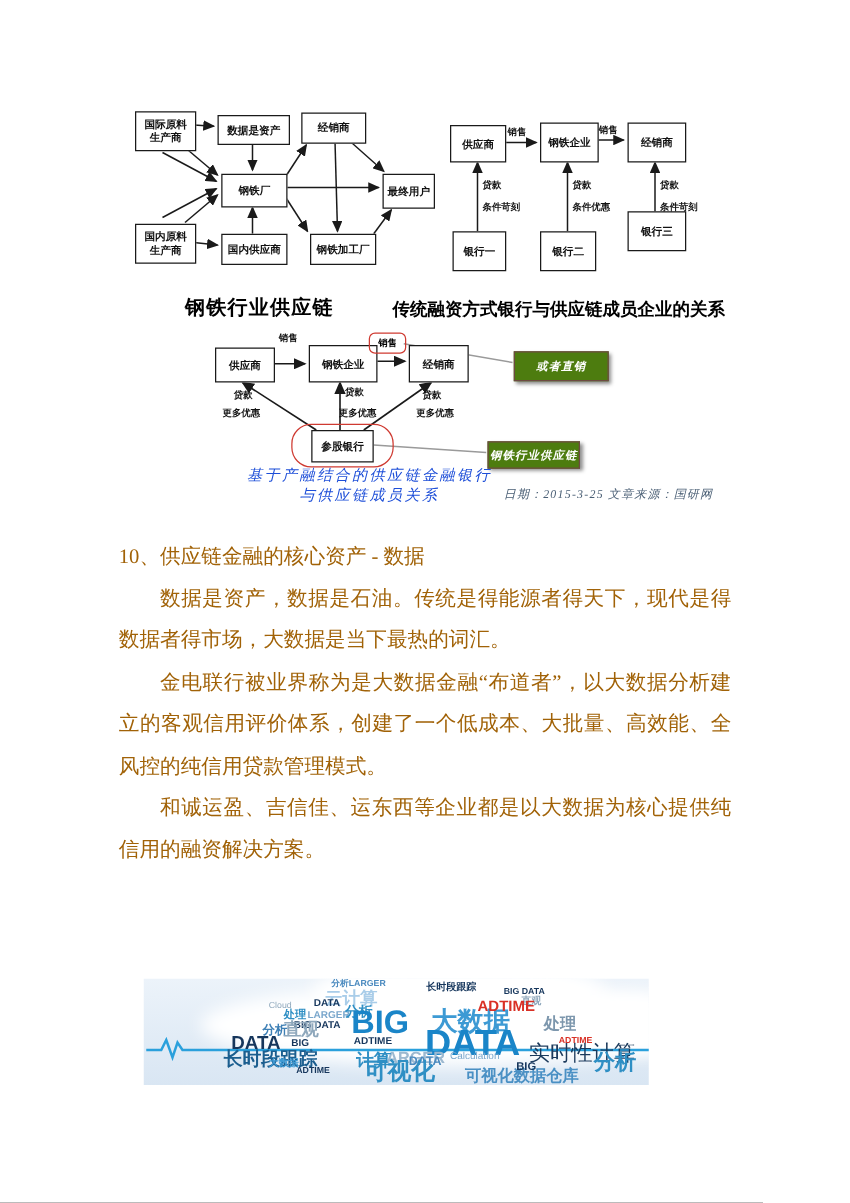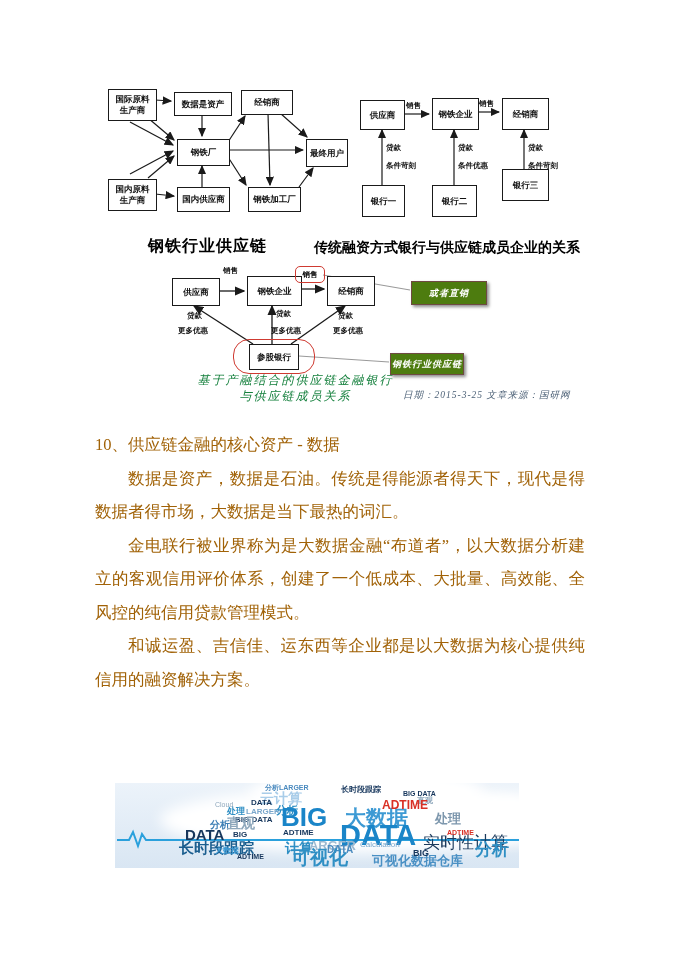--- a/index.html
+++ b/index.html
@@ -21,21 +21,21 @@
   .cap2{left:314px;top:239px;font-size:14px;}
   
   .red-oval{position:absolute;border:1.5px solid #cf3a31;border-radius:16px;}
   .sale-red{position:absolute;border:1.2px solid #cf3a31;border-radius:5px;display:flex;align-items:center;
             justify-content:center;font-size:7.5px;font-weight:700;
             font-family:"Liberation Sans","DejaVu Sans",sans-serif;}
   .callout{position:absolute;background:#4d7c0f;border:1px solid #6e4a42;box-shadow:2px 2px 3px rgba(0,0,0,.45);
            color:#fff;display:flex;align-items:center;justify-content:center;font-size:9px;font-style:italic;
            font-weight:700;letter-spacing:1px;font-family:Liberation Serif, serif;white-space:nowrap;}
   .d3-caption{position:absolute;left:8px;top:110px;width:245px;text-align:center;font-style:italic;
-              font-size:12px;line-height:16px;letter-spacing:2px;color:#15803d;}
+              font-size:12px;line-height:16px;letter-spacing:2px;color:#1d4ed8;}
   .date-line{position:absolute;left:403px;top:389px;font-size:9.5px;font-style:italic;color:#4a5f75;
              letter-spacing:1px;white-space:nowrap;}
   
   .article{position:absolute;left:95px;top:428px;width:490px;color:#a16207;font-size:16.5px;
            line-height:33.5px;text-align:justify;}
   .article .heading{margin:0;font-weight:400;text-indent:0;}
   .article p{margin:0;text-indent:2em;}
   
   .wordcloud{position:absolute;left:95px;top:783px;width:404px;height:85px;overflow:hidden;
              background:linear-gradient(180deg,#ecf3fa 0%,#d9e6f3 100%);margin-left:20px;}

